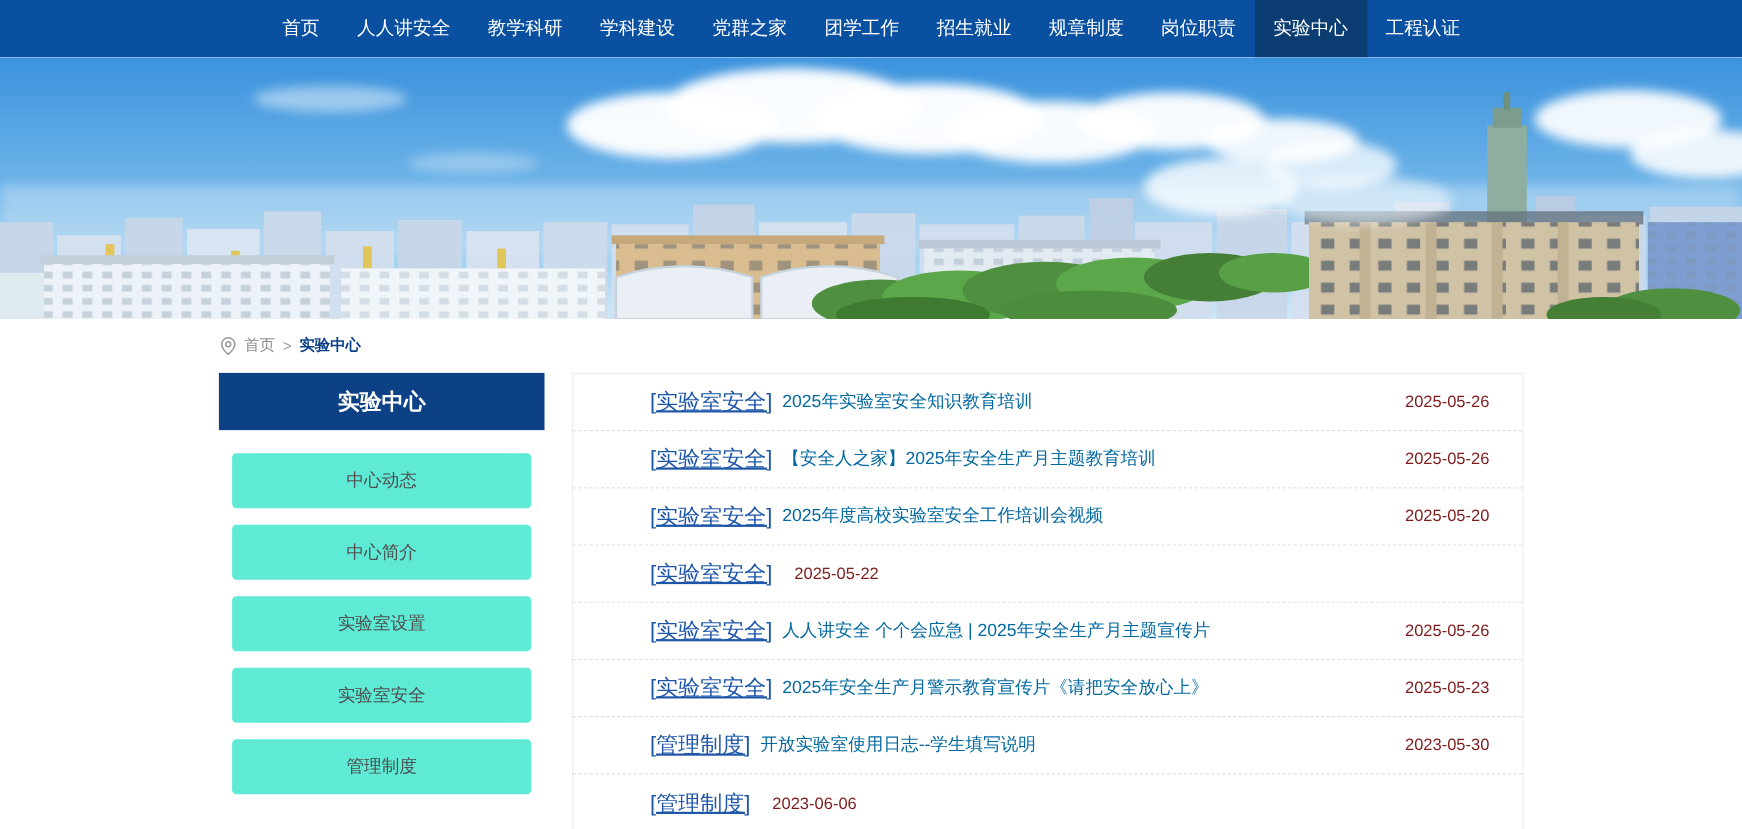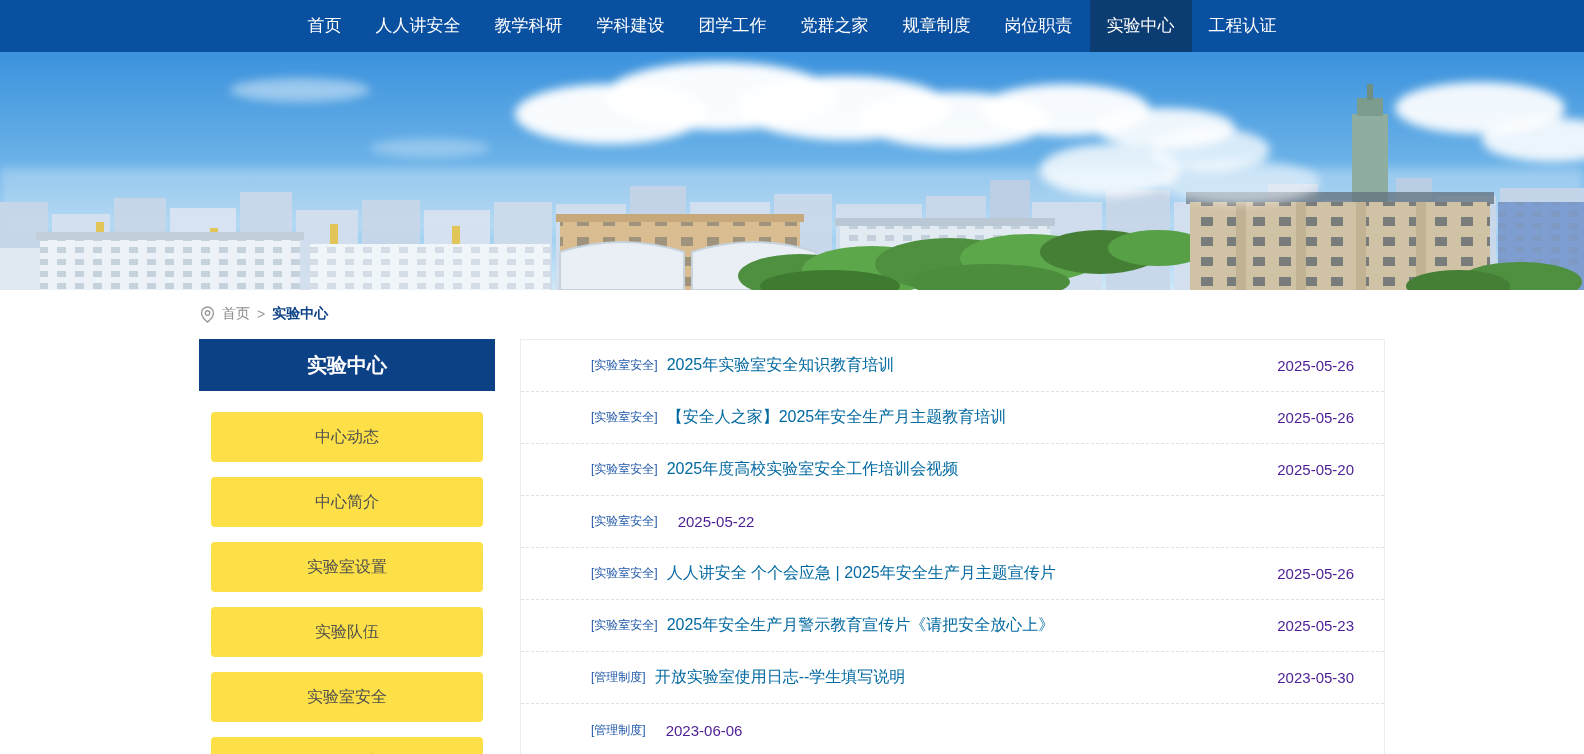--- a/index.html
+++ b/index.html
@@ -20,42 +20,43 @@
   .bc-home { color:#8b8b8b; cursor:pointer; }
   .bc-sep { color:#9b9b9b; margin:0 7px; }
   .bc-cur { color:#0d4186; font-weight:bold; }
 
   
   .content { width:1186px; margin:14px auto 0; display:flex; align-items:flex-start; }
   .sidebar { width:296px; flex:0 0 auto; }
   .side-title { height:52px; background:#0d4186; color:#fff; font-size:20px; font-weight:bold;
     display:flex; align-items:center; justify-content:center; cursor:pointer; }
   .side-items { margin-top:21px; }
-  .side-item { width:272px; height:50px; margin:0 auto 15px; background:#fde047; border-radius:4px;
+  .side-item { width:272px; height:50px; margin:0 auto 15px; background:#5eead4; border-radius:4px;
     color:#4f4f4f; font-size:16px; display:flex; align-items:center; justify-content:center; cursor:pointer; }
 
   .main-list { flex:1 1 auto; margin-left:25px; border:1px solid #ededed; border-bottom:none; background:#fff; }
   .row { height:52px; display:flex; align-items:center; padding:0 30px 0 70px; border-bottom:1px dashed #e0e0e0; }
   .row:last-child { border-bottom:none; }
-  .row .cat { color:#1e56a8; font-size:12px; cursor:pointer; white-space:nowrap; }
+  .row .cat { color:#1e56a8; font-size:20px; text-decoration:underline; cursor:pointer; white-space:nowrap; }
   .row .title { color:#0369a1; font-size:16px; margin-left:9px; cursor:pointer; white-space:nowrap;
     overflow:hidden; text-overflow:ellipsis; flex:1 1 auto; }
-  .row .date { color:#4c1d95; font-size:15px; margin-left:20px; flex:0 0 auto; }
+  .row .date { color:#7f1d1d; font-size:15px; margin-left:20px; flex:0 0 auto; }
 </style>
 </head>
 <body>
 
 <nav class="topnav">
   <div id="nav-items" style="display:flex;">
       <div class="nav-item">首页</div>
       <div class="nav-item">人人讲安全</div>
       <div class="nav-item">教学科研</div>
       <div class="nav-item">学科建设</div>
+      <div class="nav-item">党群之家</div>
       <div class="nav-item">团学工作</div>
-      <div class="nav-item">党群之家</div>
+      <div class="nav-item">招生就业</div>
       <div class="nav-item">规章制度</div>
       <div class="nav-item">岗位职责</div>
       <div class="nav-item active">实验中心</div>
       <div class="nav-item">工程认证</div>
     </div>
 </nav>
 
 <div class="banner">
   <svg width="1584" height="238" viewBox="0 0 1584 238" preserveAspectRatio="none">
     <defs>
@@ -182,21 +183,20 @@
   <span class="bc-cur">实验中心</span>
 </div>
 
 <div class="content">
   <aside class="sidebar">
     <div class="side-title">实验中心</div>
     <div class="side-items" id="side-items">
         <div class="side-item">中心动态</div>
         <div class="side-item">中心简介</div>
         <div class="side-item">实验室设置</div>
-        <div class="side-item">实验队伍</div>
         <div class="side-item">实验室安全</div>
         <div class="side-item">管理制度</div>
       </div>
   </aside>
   <main class="main-list" id="article-list">
       <div class="row">
         <span class="cat">[实验室安全]</span>
         <span class="title">2025年实验室安全知识教育培训</span>
         <span class="date">2025-05-26</span>
       </div>

